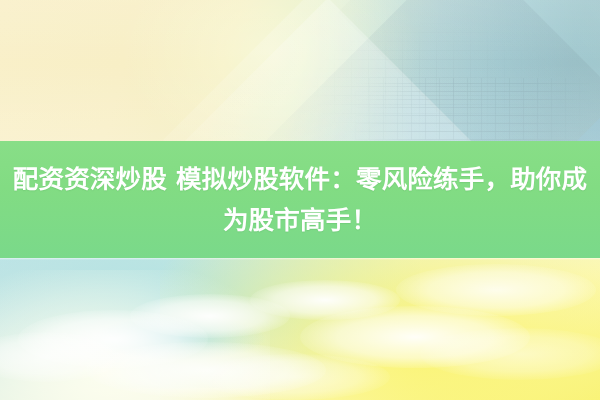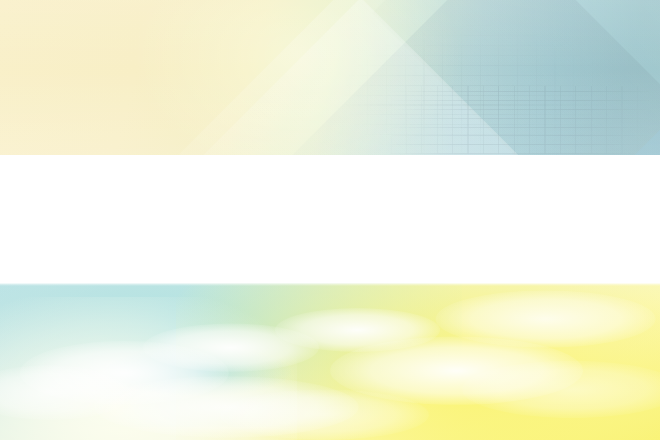--- a/index.html
+++ b/index.html
@@ -248,20 +248,23 @@
     <div class="top-bloom"></div>
     <div class="facet facet-a"></div>
     <div class="facet facet-b"></div>
     <div class="facet facet-c"></div>
     <div class="facet facet-d"></div>
     <div class="top-grid"></div>
     <div class="top-grid2"></div>
     <div class="top-vwash"></div>
   </div>
 
+  <div class="green-band">
+    <h1 class="headline">配资资深炒股 模拟炒股软件：零风险练手，助你成为股市高手！</h1>
+  </div>
 
   <div class="sky">
     <div class="sky-cyan"></div>
     <div class="sky-glow"></div>
     <div class="sky-paleleft"></div>
     <div class="sky-break"></div>
     <div class="cloud cl5"></div>
     <div class="cloud cl3"></div>
     <div class="cloud cl2"></div>
     <div class="cloud cl4"></div>

